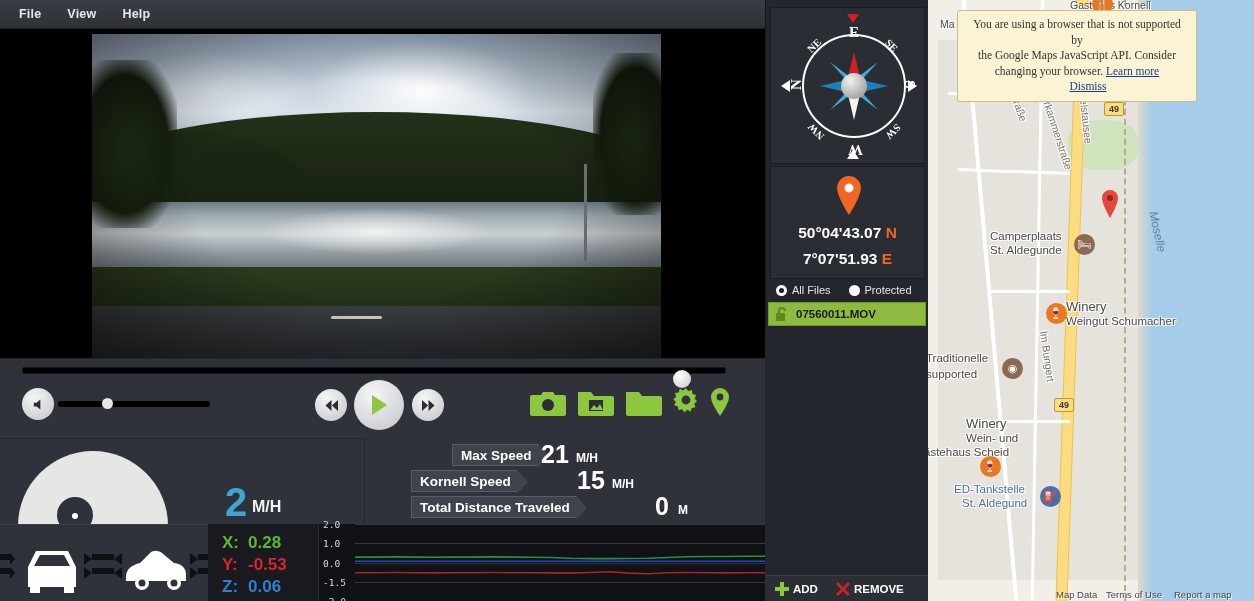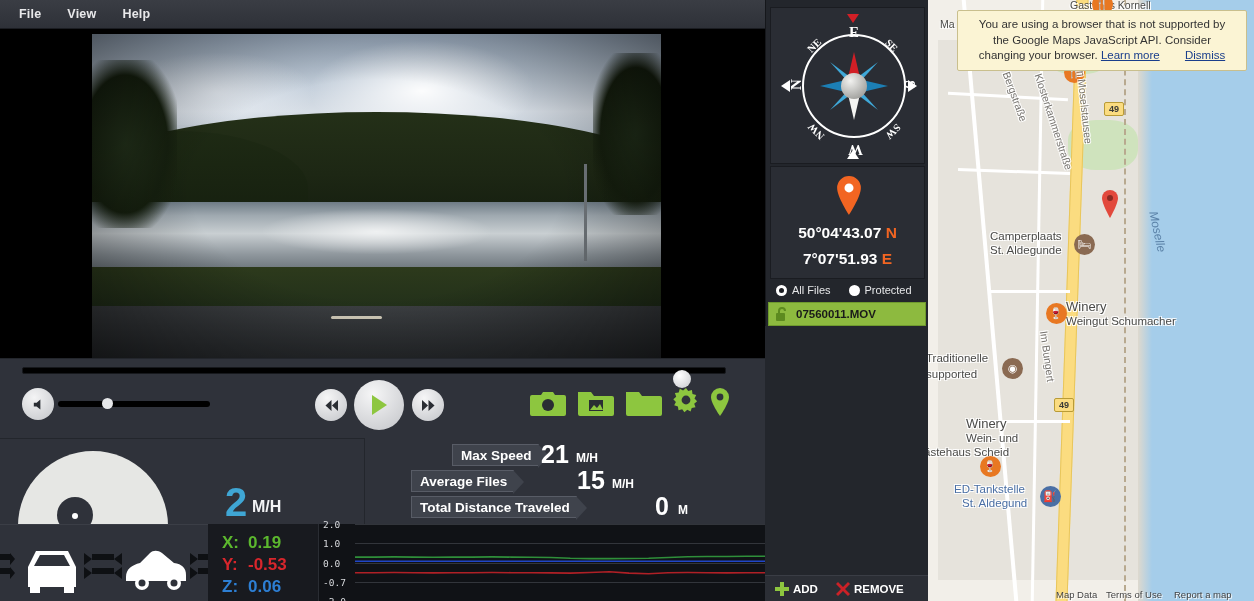--- a/index.html
+++ b/index.html
@@ -162,23 +162,23 @@
   .mLblBlue { color:#4a6fa5; }
   .mLblRiver { color:#5b82a8; font-style:italic; font-size:12px; }
   .mStreet { position:absolute; color:#777470; font-size:10.5px;
     text-shadow:1px 1px 0 #fff,-1px 1px 0 #fff,1px -1px 0 #fff,-1px -1px 0 #fff;
     white-space:nowrap; }
   .poi { position:absolute; width:21px; height:21px; border-radius:50%;
     display:flex; align-items:center; justify-content:center; color:#fff; font-size:11px; }
   .shield { position:absolute; background:#fbdc80; border:1px solid #b99b36;
     color:#3a3a36; font-size:9px; font-weight:bold; padding:1px 4px; border-radius:2px; }
   .mapPin { position:absolute; width:20px; height:28px; }
-  .warnBox { position:absolute; left:957px; top:10px; width:290px;
+  .warnBox { position:absolute; left:957px; top:10px; width:240px;
     background:#fbf4d4; border:1px solid #c9bf8d; border-radius:2px;
-    padding:6px 8px; font-size:11.5px; color:#333; text-align:center; line-height:1.35; }
+    padding:6px 8px; font-size:11.5px; color:#333; text-align:center; line-height:1.35;font-family:Liberation Serif, serif; }
   .warnLink { color:#1a3e8c; text-decoration:underline; }
   .attr { position:absolute; color:#444; font-size:9.5px;
     text-shadow:1px 1px 0 rgba(255,255,255,.9); }
   .mapTopLbl { position:absolute; color:#4a4a48; font-size:10.5px;
     text-shadow:1px 1px 0 #fff,-1px 1px 0 #fff; white-space:nowrap; }
 </style>
 </head>
 <body>
 
 <div id="app">
@@ -298,21 +298,21 @@
       <circle cx="70" cy="50" r="7" fill="#fff"></circle>
       <circle cx="70" cy="50" r="3.5" fill="#2f323a"></circle>
       <path d="M86 20l8 6-8 6zM86 34l8 6-8 6z" fill="#0e1013"></path>
       <path d="M94 24h12M94 38h12" stroke="#0e1013" stroke-width="6"></path>
     </svg>
   </div>
 
   <div class="accel">
     <div class="accelRow" style="top:9px;">
       <span class="axisLbl" style="color:#5cb82e">X:</span>
-      <span class="axisVal" style="color:#5cb82e">0.19</span>
+      <span class="axisVal" style="color:#5cb82e">0.28</span>
     </div>
     <div class="accelRow" style="top:31px;">
       <span class="axisLbl" style="color:#d8262c">Y:</span>
       <span class="axisVal" style="color:#d8262c">-0.53</span>
     </div>
     <div class="accelRow" style="top:53px;">
       <span class="axisLbl" style="color:#2d7fd4">Z:</span>
       <span class="axisVal" style="color:#2d7fd4">0.06</span>
     </div>
   </div>
@@ -321,38 +321,38 @@
     <div id="gridHost">
         <div class="gridline" style="top: 0px;"></div>
         <div class="gridline" style="top: 19.25px;"></div>
         <div class="gridline" style="top: 38.5px;"></div>
         <div class="gridline" style="top: 57.75px;"></div>
       </div>
     <div id="ylabHost">
         <div class="ylab" style="top: -5px;">2.0</div>
         <div class="ylab" style="top: 14.25px;">1.0</div>
         <div class="ylab" style="top: 33.5px;">0.0</div>
-        <div class="ylab" style="top: 52.75px;">-0.7</div>
+        <div class="ylab" style="top: 52.75px;">-1.5</div>
         <div class="ylab" style="top: 72px;">-2.0</div>
       </div>
     <svg id="traceHost" style="position:absolute;left:36px;top:0;" width="411" height="77" viewBox="0 0 411 77" preserveAspectRatio="none">
         <polyline points="0.0,33.1 19.6,33.1 39.1,32.9 58.7,33.1 78.3,33.3 97.9,33.1 117.4,33.1 137.0,32.9 156.6,33.1 176.1,33.3 195.7,33.5 215.3,34.3 234.9,34.6 254.4,34.6 274.0,34.5 293.6,34.3 313.1,33.5 332.7,32.7 352.3,32.5 371.9,32.5 391.4,32.3 411.0,32.3" fill="none" stroke="#2f8f3a" stroke-width="1.6" vector-effect="non-scaling-stroke"></polyline>
         <polyline points="0.0,48.7 19.6,48.7 39.1,48.5 58.7,48.7 78.3,48.9 97.9,48.7 117.4,48.7 137.0,48.5 156.6,48.7 176.1,48.7 195.7,48.9 215.3,49.1 234.9,48.5 254.4,47.7 274.0,49.1 293.6,49.7 313.1,48.7 332.7,48.5 352.3,48.7 371.9,48.9 391.4,48.7 411.0,48.7" fill="none" stroke="#b02026" stroke-width="1.6" vector-effect="non-scaling-stroke"></polyline>
         <polyline points="0.0,37.3 19.6,37.3 39.1,37.3 58.7,37.3 78.3,37.3 97.9,37.3 117.4,37.3 137.0,37.3 156.6,37.3 176.1,37.3 195.7,37.3 215.3,37.3 234.9,37.3 254.4,37.3 274.0,37.3 293.6,37.3 313.1,37.3 332.7,37.3 352.3,37.3 371.9,37.3 391.4,37.3 411.0,37.3" fill="none" stroke="#2046c8" stroke-width="1.6" vector-effect="non-scaling-stroke"></polyline>
       </svg>
   </div>
 
   <div class="stats">
     <div class="statRow" style="top:6px;padding-left:41px;">
       <span class="tag">Max Speed</span>
       <span class="statNum" style="left:130px;">21</span>
       <span class="statUnit" style="left:165px;">M/H</span>
     </div>
     <div class="statRow" style="top:32px;">
-      <span class="tag">Average Files</span>
+      <span class="tag">Kornell Speed</span>
       <span class="statNum" style="left:166px;">15</span>
       <span class="statUnit" style="left:201px;">M/H</span>
     </div>
     <div class="statRow" style="top:58px;">
       <span class="tag">Total Distance Traveled</span>
       <span class="statNum" style="left:244px;">0</span>
       <span class="statUnit" style="left:267px;">M</span>
     </div>
   </div>
 

